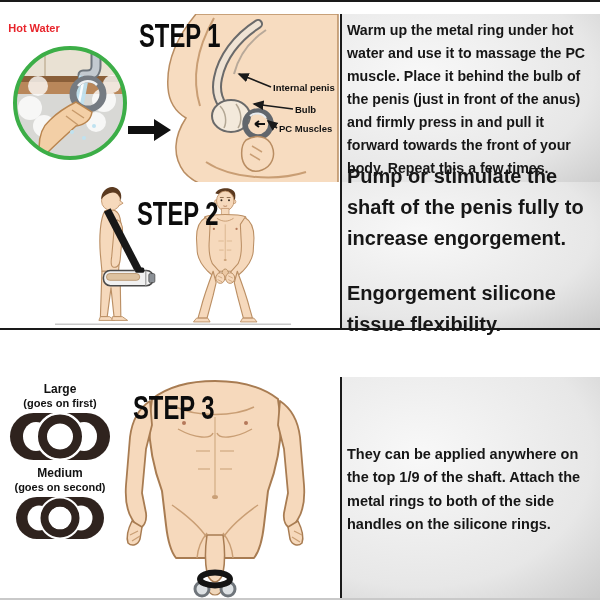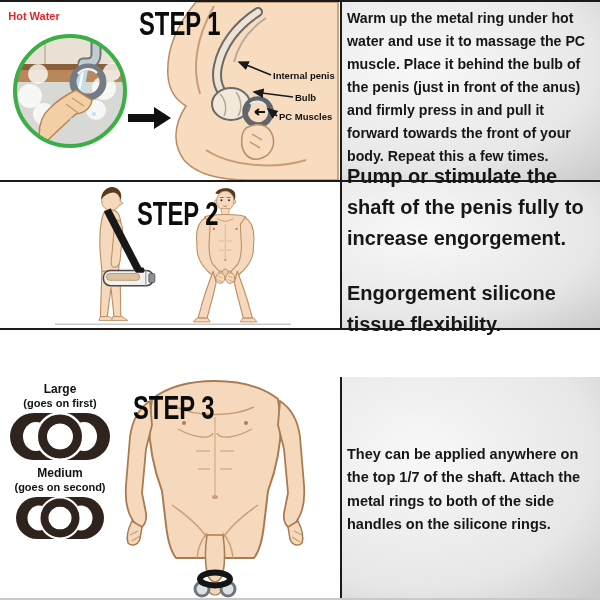--- a/index.html
+++ b/index.html
@@ -10,21 +10,21 @@
     border-top:2px solid #1a1a1a;border-bottom:2px solid #c9c9c9;
   }
   section{position:absolute}
   .illus{left:0;width:340px;background:#fff;border-bottom:2px solid #1a1a1a}
   .tpanel{
     left:340px;width:260px;border-left:2px solid #1a1a1a;border-bottom:2px solid #1a1a1a;
     background:radial-gradient(150% 130% at 30% 35%, #f8f8f8 0%, #e7e7e7 45%, #a2a2a2 100%);
     display:flex;flex-direction:column;align-items:center;justify-content:center;
     padding:6px 5px;color:#161616;font-weight:bold;
   }
-  #p1,#t1{top:0;height:180px}
+  #p1,#t1{top:12px;height:180px}
   #p2,#t2{top:180px;height:148px}
   #p3,#t3{top:375px;height:225px;border-bottom:none}
   .tpanel p{margin:0}
   #t1{justify-content:flex-start;padding-top:5px;font-size:14.2px;line-height:1.62}
   #t2{font-size:20px;line-height:1.55;gap:24px;padding-bottom:16px}
   #t3{font-size:14.5px;line-height:1.6;gap:22px}
   .step-title{
     position:absolute;z-index:3;font-weight:bold;font-size:34px;color:#0c0c0c;
     transform:scaleX(.7);transform-origin:left top;white-space:nowrap;letter-spacing:0;
   }
@@ -239,16 +239,16 @@
           <ellipse cx="215" cy="212" rx="6.5" ry="6" fill="#f0d7bb" stroke="#a87c52" stroke-width="1.2"></ellipse>
           <circle cx="202" cy="212" r="7" fill="#dde1e4" stroke="#6f757b" stroke-width="3"></circle>
           <circle cx="228" cy="212" r="7" fill="#dde1e4" stroke="#6f757b" stroke-width="3"></circle>
           <ellipse cx="215" cy="202" rx="15" ry="6.5" fill="none" stroke="#141414" stroke-width="6"></ellipse>
         </g>
       </g>
     </svg>
   </section>
 
   <section class="tpanel" id="t3">
-    <p>They can be applied anywhere on the top 1/7 of the shaft. Attach the metal rings to both of the side handles on the silicone rings.</p>
+    <p>They can be applied anywhere on the top 1/9 of the shaft. Attach the metal rings to both of the side handles on the silicone rings.</p>
   </section>
 
 </div>
 
 </body></html>

